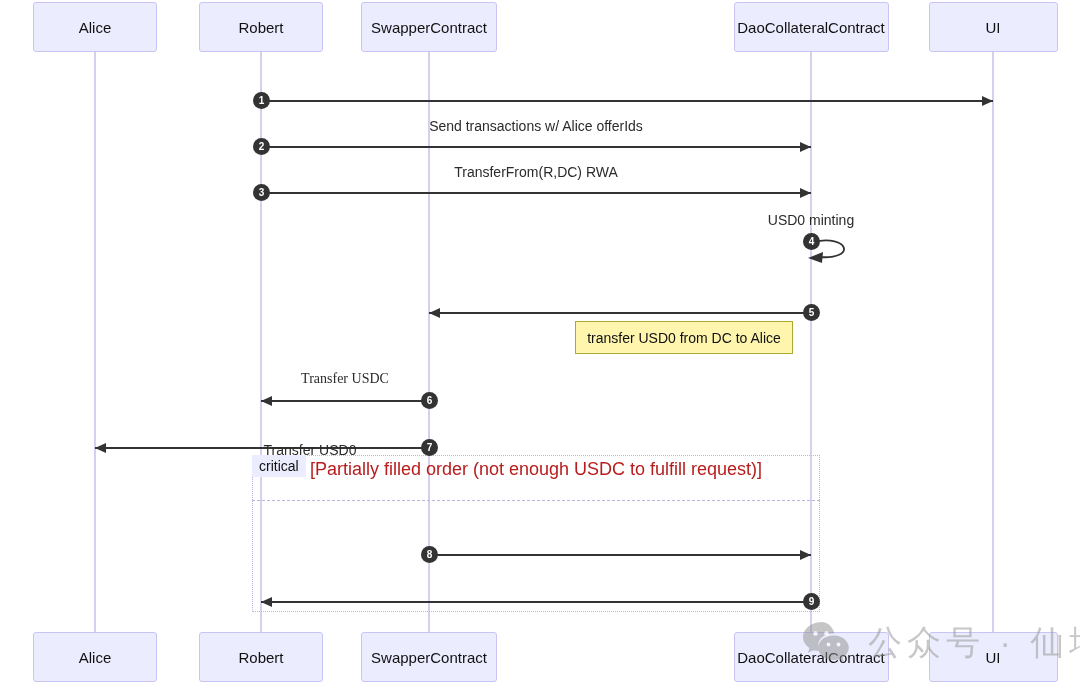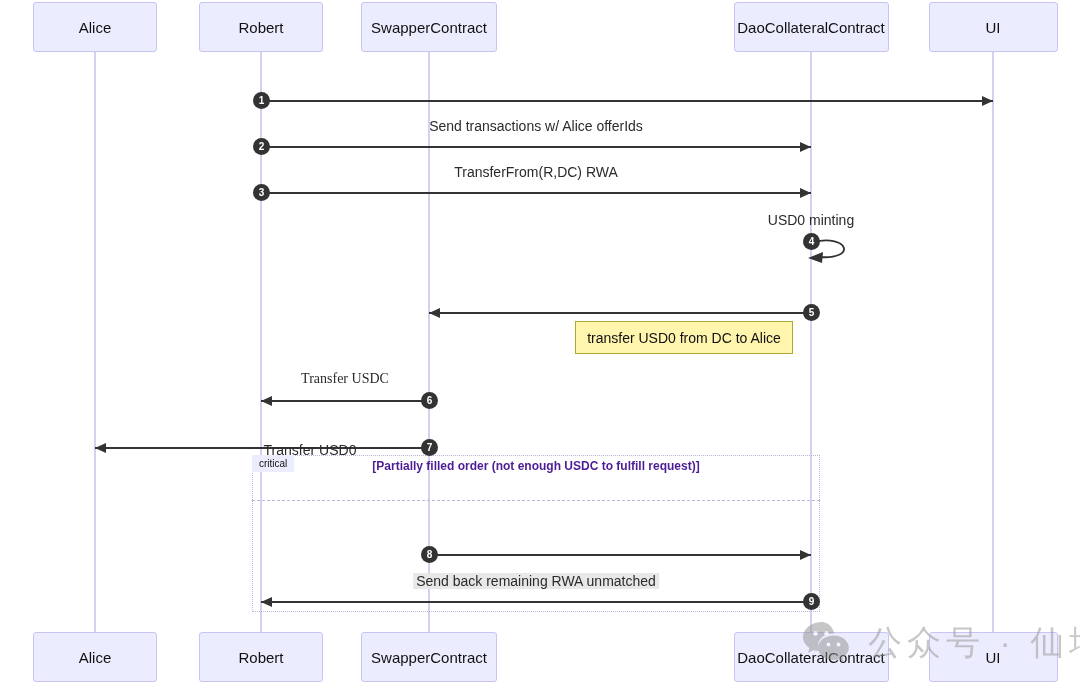--- a/index.html
+++ b/index.html
@@ -37,25 +37,25 @@
     background:var(--note-fill,#fff5ad);border:1px solid var(--note-border,#aaaa33);
     display:flex;align-items:center;justify-content:center;
     font-size:14px;color:#111;z-index:2;
   }
   .critical-box{
     position:absolute;box-sizing:border-box;
     border:1px dotted var(--critical-border,#bcb4e0);z-index:1;
   }
   .critical-label{
     position:absolute;background:var(--actor-fill,#ECECFF);
-    font-size:10px;color:#111;padding:3px 7px;z-index:2;white-space:nowrap;
+    font-size:14px;color:#111;padding:3px 7px;z-index:2;white-space:nowrap;
   }
   .critical-cond{
     position:absolute;transform:translateX(-50%);white-space:nowrap;
-    font-size:12px;font-weight:bold;color:#4c1d95;z-index:2;
+    font-size:18px;font-weight:normal;color:#b91c1c;z-index:2;
   }
   .critical-divider{
     position:absolute;height:0;border-top:1px dashed var(--critical-border,#bcb4e0);z-index:1;
   }
   .self-loop{position:absolute;z-index:2;}
   #watermark{
     position:absolute;left:798px;top:618px;display:flex;align-items:center;
     z-index:5;pointer-events:none;
   }
   #watermark-text{
@@ -128,15 +128,14 @@
     <div class="msg-line" style="left: 95px; top: 447px; width: 334px;"></div>
     <div class="arrow-head left" style="top: 443px; left: 95px;"></div>
     <div class="seq-circle" style="left: 421px; top: 439px;">7</div>
     <div class="msg-label" style="left: 262px; top: 442px; margin-left: 48px;">Transfer USD0</div>
     <div class="msg-line" style="left: 429px; top: 554px; width: 382px;"></div>
     <div class="arrow-head right" style="top: 550px; left: 800px;"></div>
     <div class="seq-circle" style="left: 421px; top: 546px;">8</div>
     <div class="msg-line" style="left: 261px; top: 601px; width: 550px;"></div>
     <div class="arrow-head left" style="top: 597px; left: 261px;"></div>
     <div class="seq-circle" style="left: 803px; top: 593px;">9</div>
-    <div class="msg-label" style="left: 536px; top: 573px; background: rgb(232, 232, 232);">Send back remaining RWA unmatched</div>
     <div class="note-box" style="left: 575px; top: 321px; width: 218px; height: 33px;">transfer USD0 from DC to Alice</div>
   </div>
 
 </body></html>

